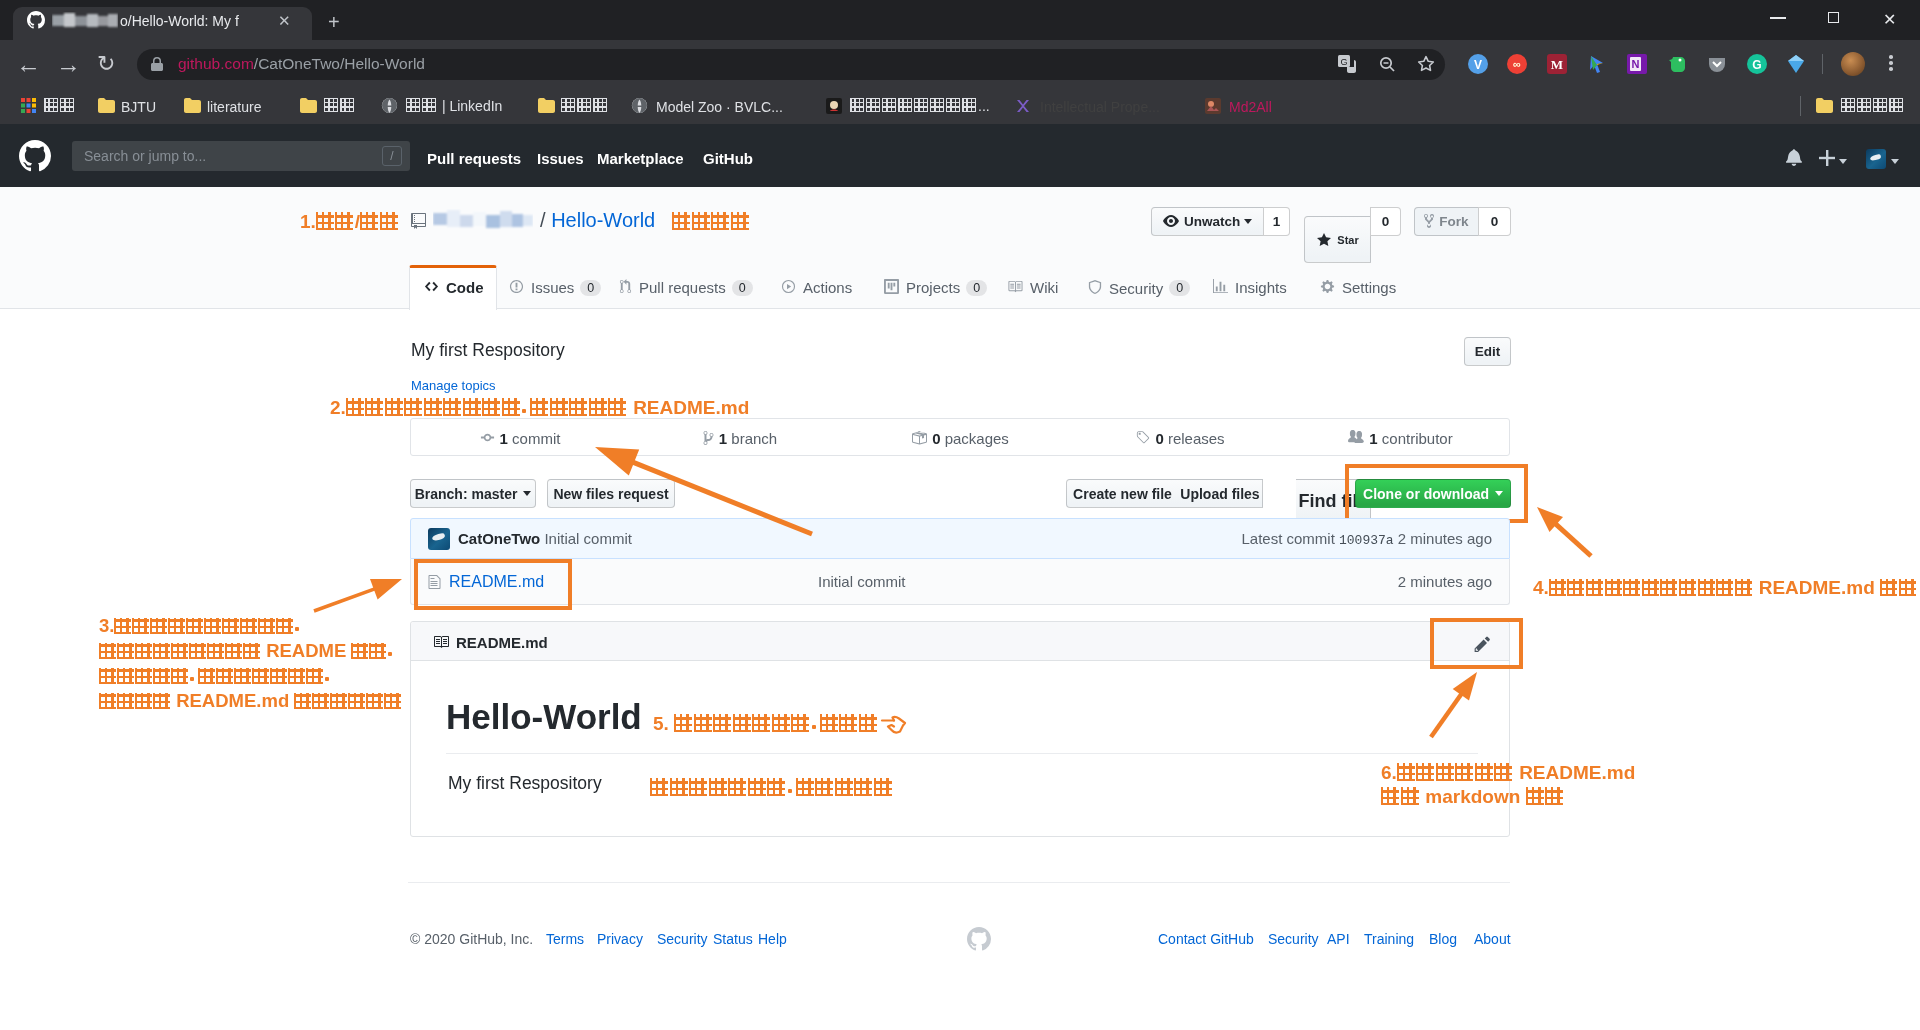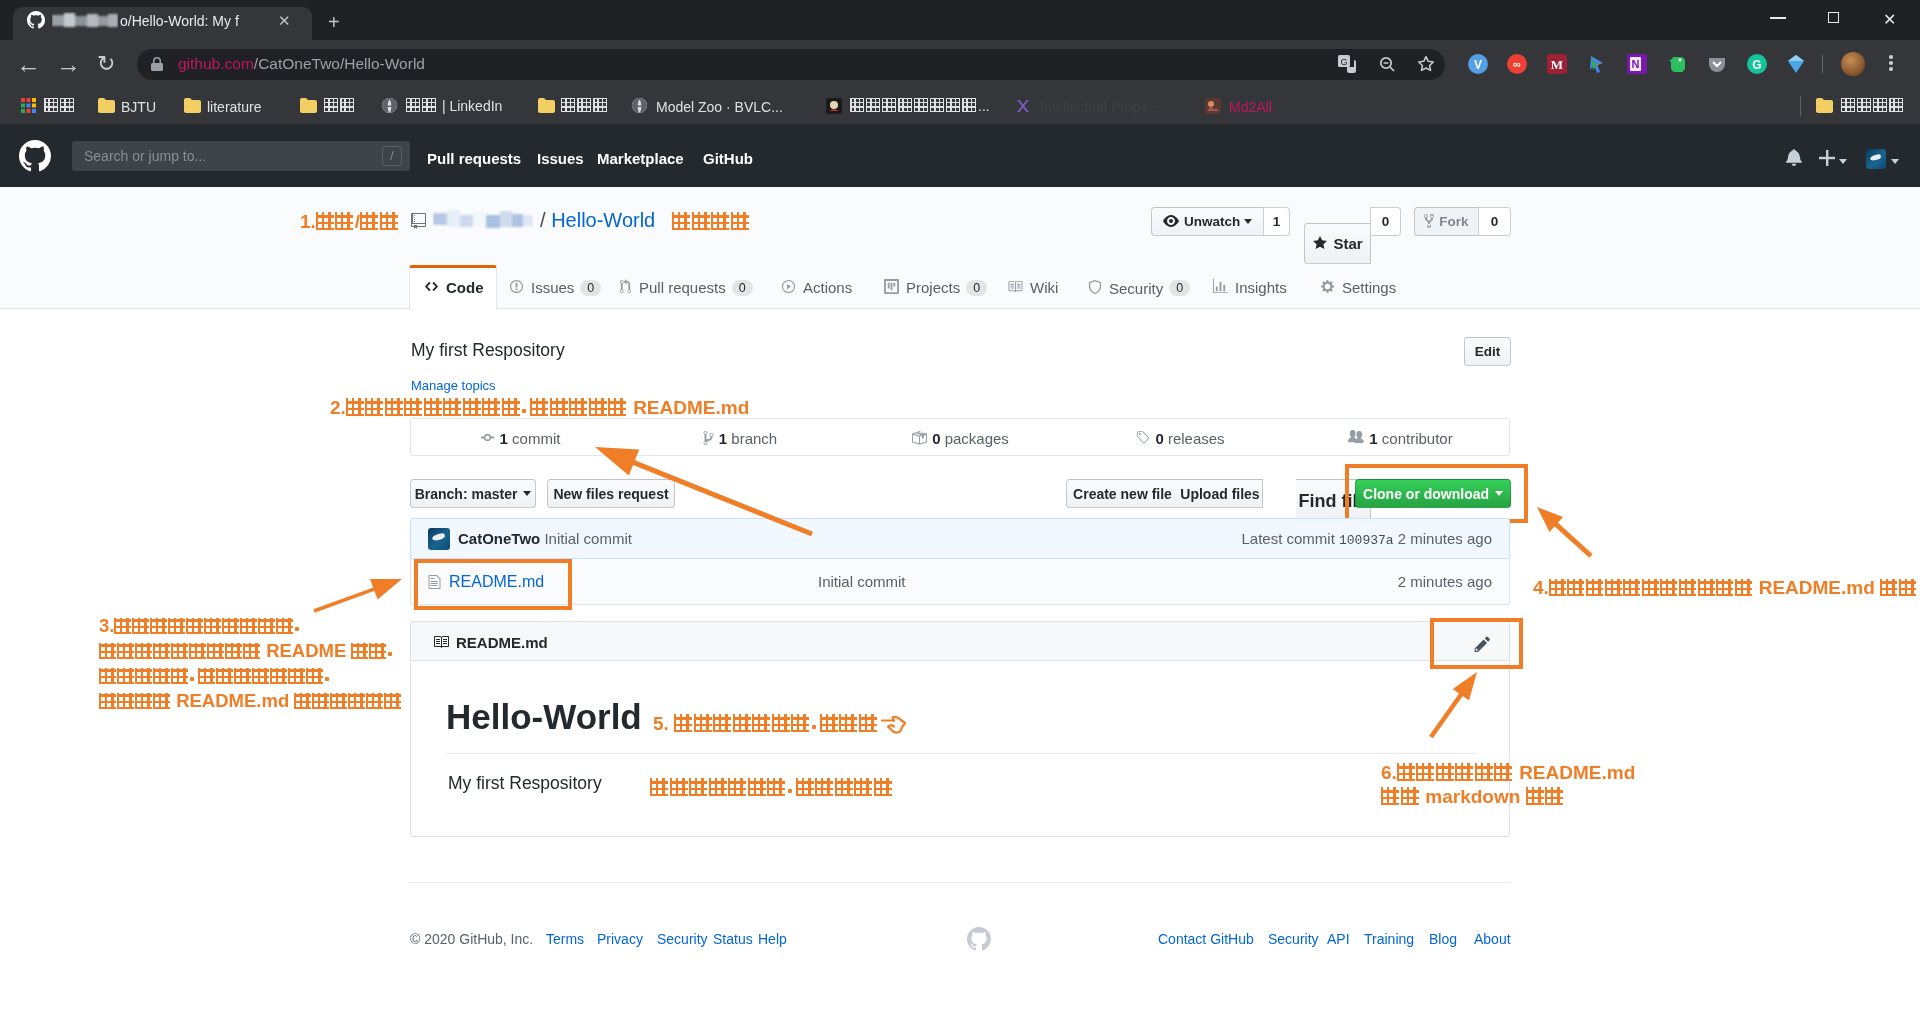--- a/index.html
+++ b/index.html
@@ -214,21 +214,21 @@
       </filter>
     </defs>
   </svg>
 <div class="abs" style="left:540px;top:209px;font-size:20px;color:#444d56">/ <span style="color:#0366d6">Hello-World</span></div>
 <div class="ann" style="left:672px;top:211px;font-size:19px"><i class="cn" style="width:18px;height:18px;margin-right:1.5px;vertical-align:-2px"></i><i class="cn" style="width:18px;height:18px;margin-right:1.5px;vertical-align:-2px"></i><i class="cn" style="width:18px;height:18px;margin-right:1.5px;vertical-align:-2px"></i><i class="cn" style="width:18px;height:18px;margin-right:1.5px;vertical-align:-2px"></i></div>
 <div class="btn" style="left:1151px;top:207px;width:113px;height:29px;font-size:13.5px;border-radius:4px 0 0 4px">
 <span style="margin-right:5px;margin-top:2px"><svg width="16" height="16" viewBox="0 0 16 16" fill="#24292e">
         <path d="M8.06 2C3 2 0 8 0 8s3 6 8.06 6C13 14 16 8 16 8s-3-6-7.94-6zM8 12c-2.2 0-4-1.78-4-4 0-2.2 1.8-4 4-4 2.22 0 4 1.8 4 4 0 2.22-1.78 4-4 4zm2-4c0 1.11-.89 2-2 2-1.11 0-2-.89-2-2 0-1.11.89-2 2-2 1.11 0 2 .89 2 2z"></path>
       </svg></span>Unwatch&nbsp;<span class="caret"></span></div>
 <div class="btn" style="left:1263px;top:207px;width:27px;height:29px;font-size:13.5px;background:#fff;border-radius:0 4px 4px 0">1</div>
-<div class="btn" style="left:1304px;top:223px;width:67px;height:41px;font-size:15px;border-radius:4px 0 0 4px">
+<div class="btn" style="left:1304px;top:216px;width:67px;height:47px;font-size:11px;border-radius:4px 0 0 4px">
 <span style="margin-right:5px;margin-top:2px"><svg width="16" height="16" viewBox="0 0 14 16" fill="#24292e">
         <path d="M14 6l-4.9-.64L7 1 4.9 5.36 0 6l3.6 3.26L2.67 14 7 11.67 11.33 14l-.93-4.74L14 6z"></path>
       </svg></span>Star</div>
 <div class="btn" style="left:1370px;top:207px;width:31px;height:29px;font-size:13.5px;background:#fff;border-radius:0 4px 4px 0">0</div>
 <div class="btn" style="left:1414px;top:207px;width:65px;height:29px;font-size:13.5px;background:#eff3f6;color:#7f868d;border-radius:4px 0 0 4px">
 <span style="margin-right:5px;margin-top:2px"><svg width="10" height="16" viewBox="0 0 10 16" fill="#959da5">
         <path d="M8 1a1.993 1.993 0 00-1 3.72V6L5 8 3 6V4.72A1.993 1.993 0 002 1a1.993 1.993 0 00-1 3.72V6.5l3 3v1.78A1.993 1.993 0 005 15a1.993 1.993 0 001-3.72V9.5l3-3V4.72A1.993 1.993 0 008 1zm-6 .8c.66 0 1.2.55 1.2 1.2 0 .65-.55 1.2-1.2 1.2C1.35 4.2.8 3.65.8 3c0-.65.55-1.2 1.2-1.2zm3 11.38c-.66 0-1.2-.55-1.2-1.2 0-.65.55-1.2 1.2-1.2.65 0 1.2.55 1.2 1.2 0 .65-.55 1.2-1.2 1.2zm3-8.38c-.66 0-1.2-.55-1.2-1.2 0-.65.55-1.2 1.2-1.2.65 0 1.2.55 1.2 1.2 0 .65-.55 1.2-1.2 1.2z"></path>
       </svg></span>Fork</div>
 <div class="btn" style="left:1478px;top:207px;width:33px;height:29px;font-size:13.5px;background:#fff;border-radius:0 4px 4px 0">0</div>
 <div class="abs" style="left:409px;top:265px;width:88px;height:45px;background:#fff;border:1px solid #e1e4e8;border-bottom:none;border-top:3px solid #e36209;border-radius:3px 3px 0 0"></div>

